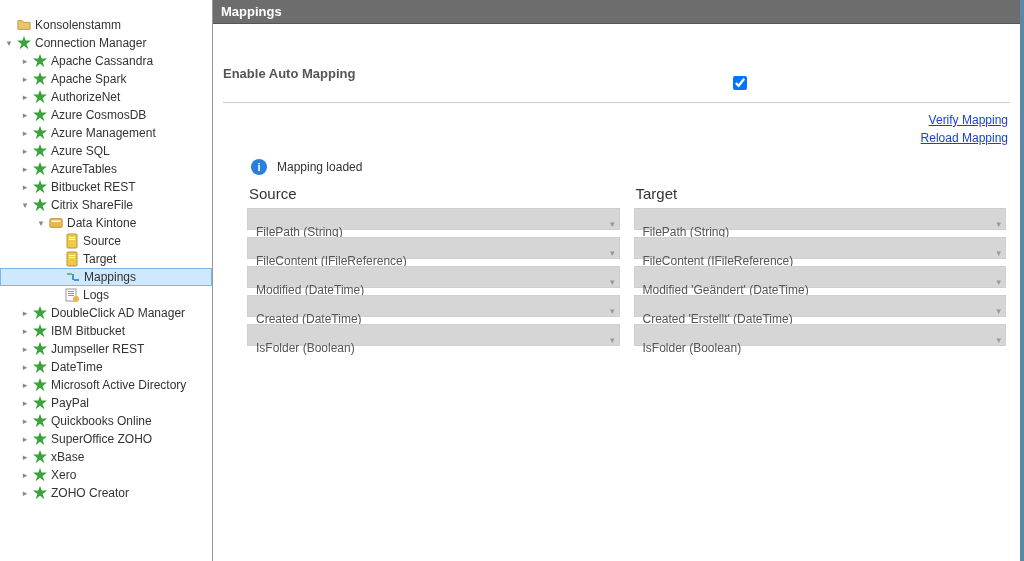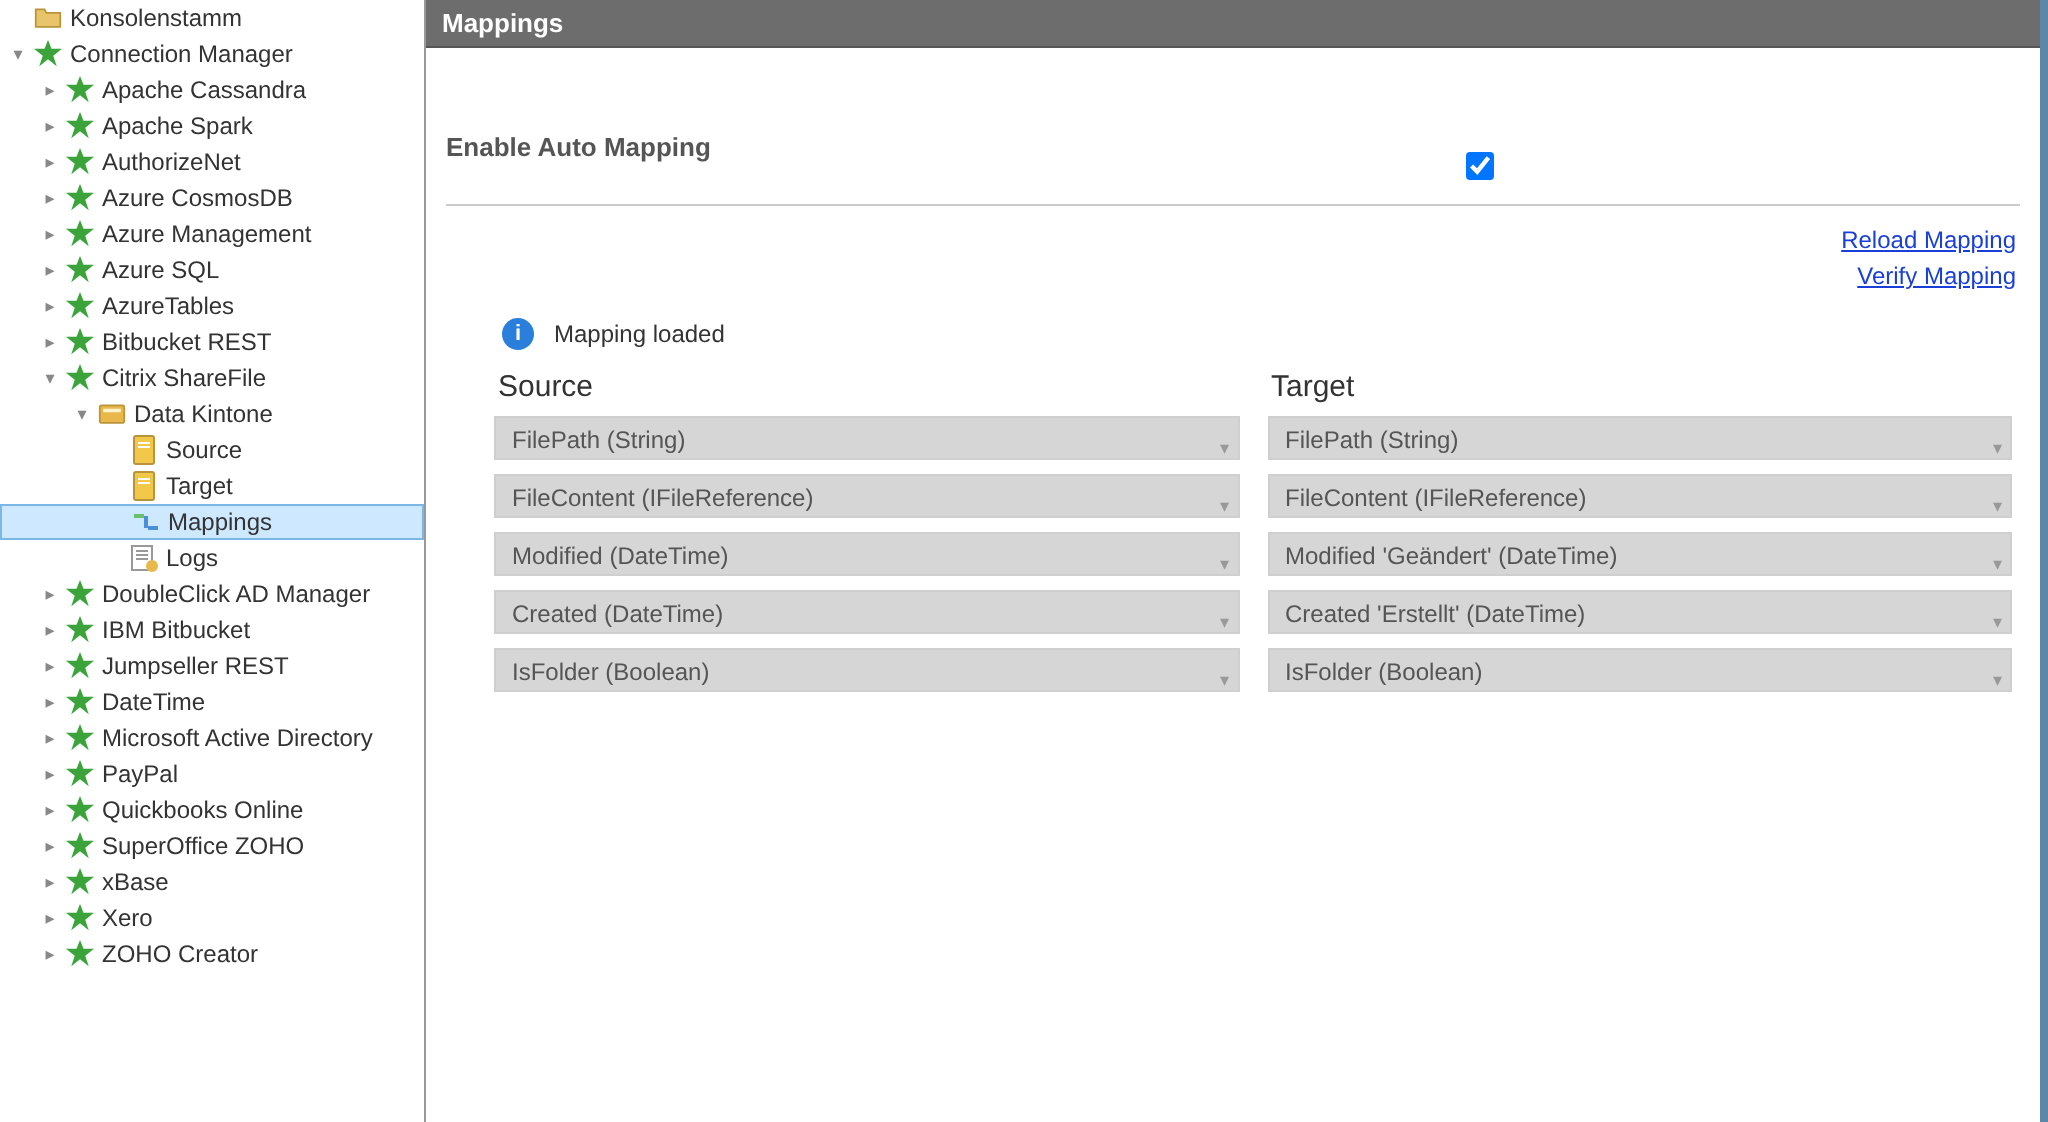--- a/index.html
+++ b/index.html
@@ -1,20 +1,20 @@
 <!DOCTYPE html>
 <html><head>
 <meta charset="utf-8">
 <style>
   * { box-sizing: border-box; font-family: "Segoe UI", Tahoma, sans-serif; font-size: 12px; }
   html, body { margin:0; padding:0; height:100%; }
   body { display:flex; width:1024px; height:561px; background:#fff; color:#333; }
 
   
-  .tree { width:212px; flex:0 0 212px; padding:0 0; overflow:hidden; user-select:none; }
+  .tree { width:212px; flex:0 0 212px; padding:16px 0; overflow:hidden; user-select:none; }
   .tree-row { display:flex; align-items:center; height:18px; padding-right:6px; white-space:nowrap; }
   .tree-row.selected { background:#cde8ff; border:1px solid #7ab7e8; height:18px; }
   .indent { display:inline-block; }
   .exp { width:14px; display:inline-flex; justify-content:center; color:#888; font-size:9px; line-height:1; }
   .exp.blank { visibility:hidden; }
   .ico { width:16px; height:16px; display:inline-flex; align-items:center; justify-content:center; margin-right:2px; }
   .lbl { padding-left:1px; }
 
   
   .folder svg, .doc svg, .star svg, .map svg, .log svg, .datafolder svg { width:14px; height:14px; }
@@ -32,21 +32,21 @@
 
   .links { text-align:right; padding:10px 2px 4px 0; }
   .links a { display:block; color:#1a3fd8; text-decoration:underline; margin-bottom:4px; cursor:pointer; }
 
   .status { display:flex; align-items:center; gap:10px; padding:6px 0 10px 28px; }
   .status .info-ico { width:16px; height:16px; border-radius:50%; background:#2a7edc; color:#fff; font-weight:bold; font-size:11px; display:inline-flex; align-items:center; justify-content:center; }
 
   .cols { display:flex; gap:14px; padding:0 4px 0 24px; }
   .col { flex:1; }
   .col h3 { font-weight:400; font-size:15px; margin:0 0 6px 2px; color:#333; }
-  .field { position:relative; background:#d6d6d6; color:#555; height:22px; line-height:22px; padding:0 20px 0 8px; margin-bottom:7px; border:1px solid #cfcfcf; }
+  .field { position:relative; background:#d6d6d6; color:#555; height:22px; line-height:22px; padding:12px 20px 0 8px; margin-bottom:7px; border:1px solid #cfcfcf; }
   .field .dd { position:absolute; right:4px; top:4px; color:#999; font-size:9px; }
 </style>
 </head>
 <body>
 
 <div class="tree">
 
   <div class="tree-row">
     <span class="indent" style="width:2px"></span>
     <span class="exp blank">▸</span>
@@ -348,22 +348,22 @@
   <div class="content">
 
     <div class="section">
       <div class="sec-text">
         <div class="sec-title">Enable Auto Mapping</div>
       </div>
       <input type="checkbox" class="chk" checked="" style="">
     </div>
 
     <div class="links">
+      <a>Verify Mapping</a>
       <a>Reload Mapping</a>
-      <a>Verify Mapping</a>
     </div>
 
     <div class="status">
       <span class="info-ico">i</span>
       <span>Mapping loaded</span>
     </div>
 
     <div class="cols">
       <div class="col">
         <h3>Source</h3>

